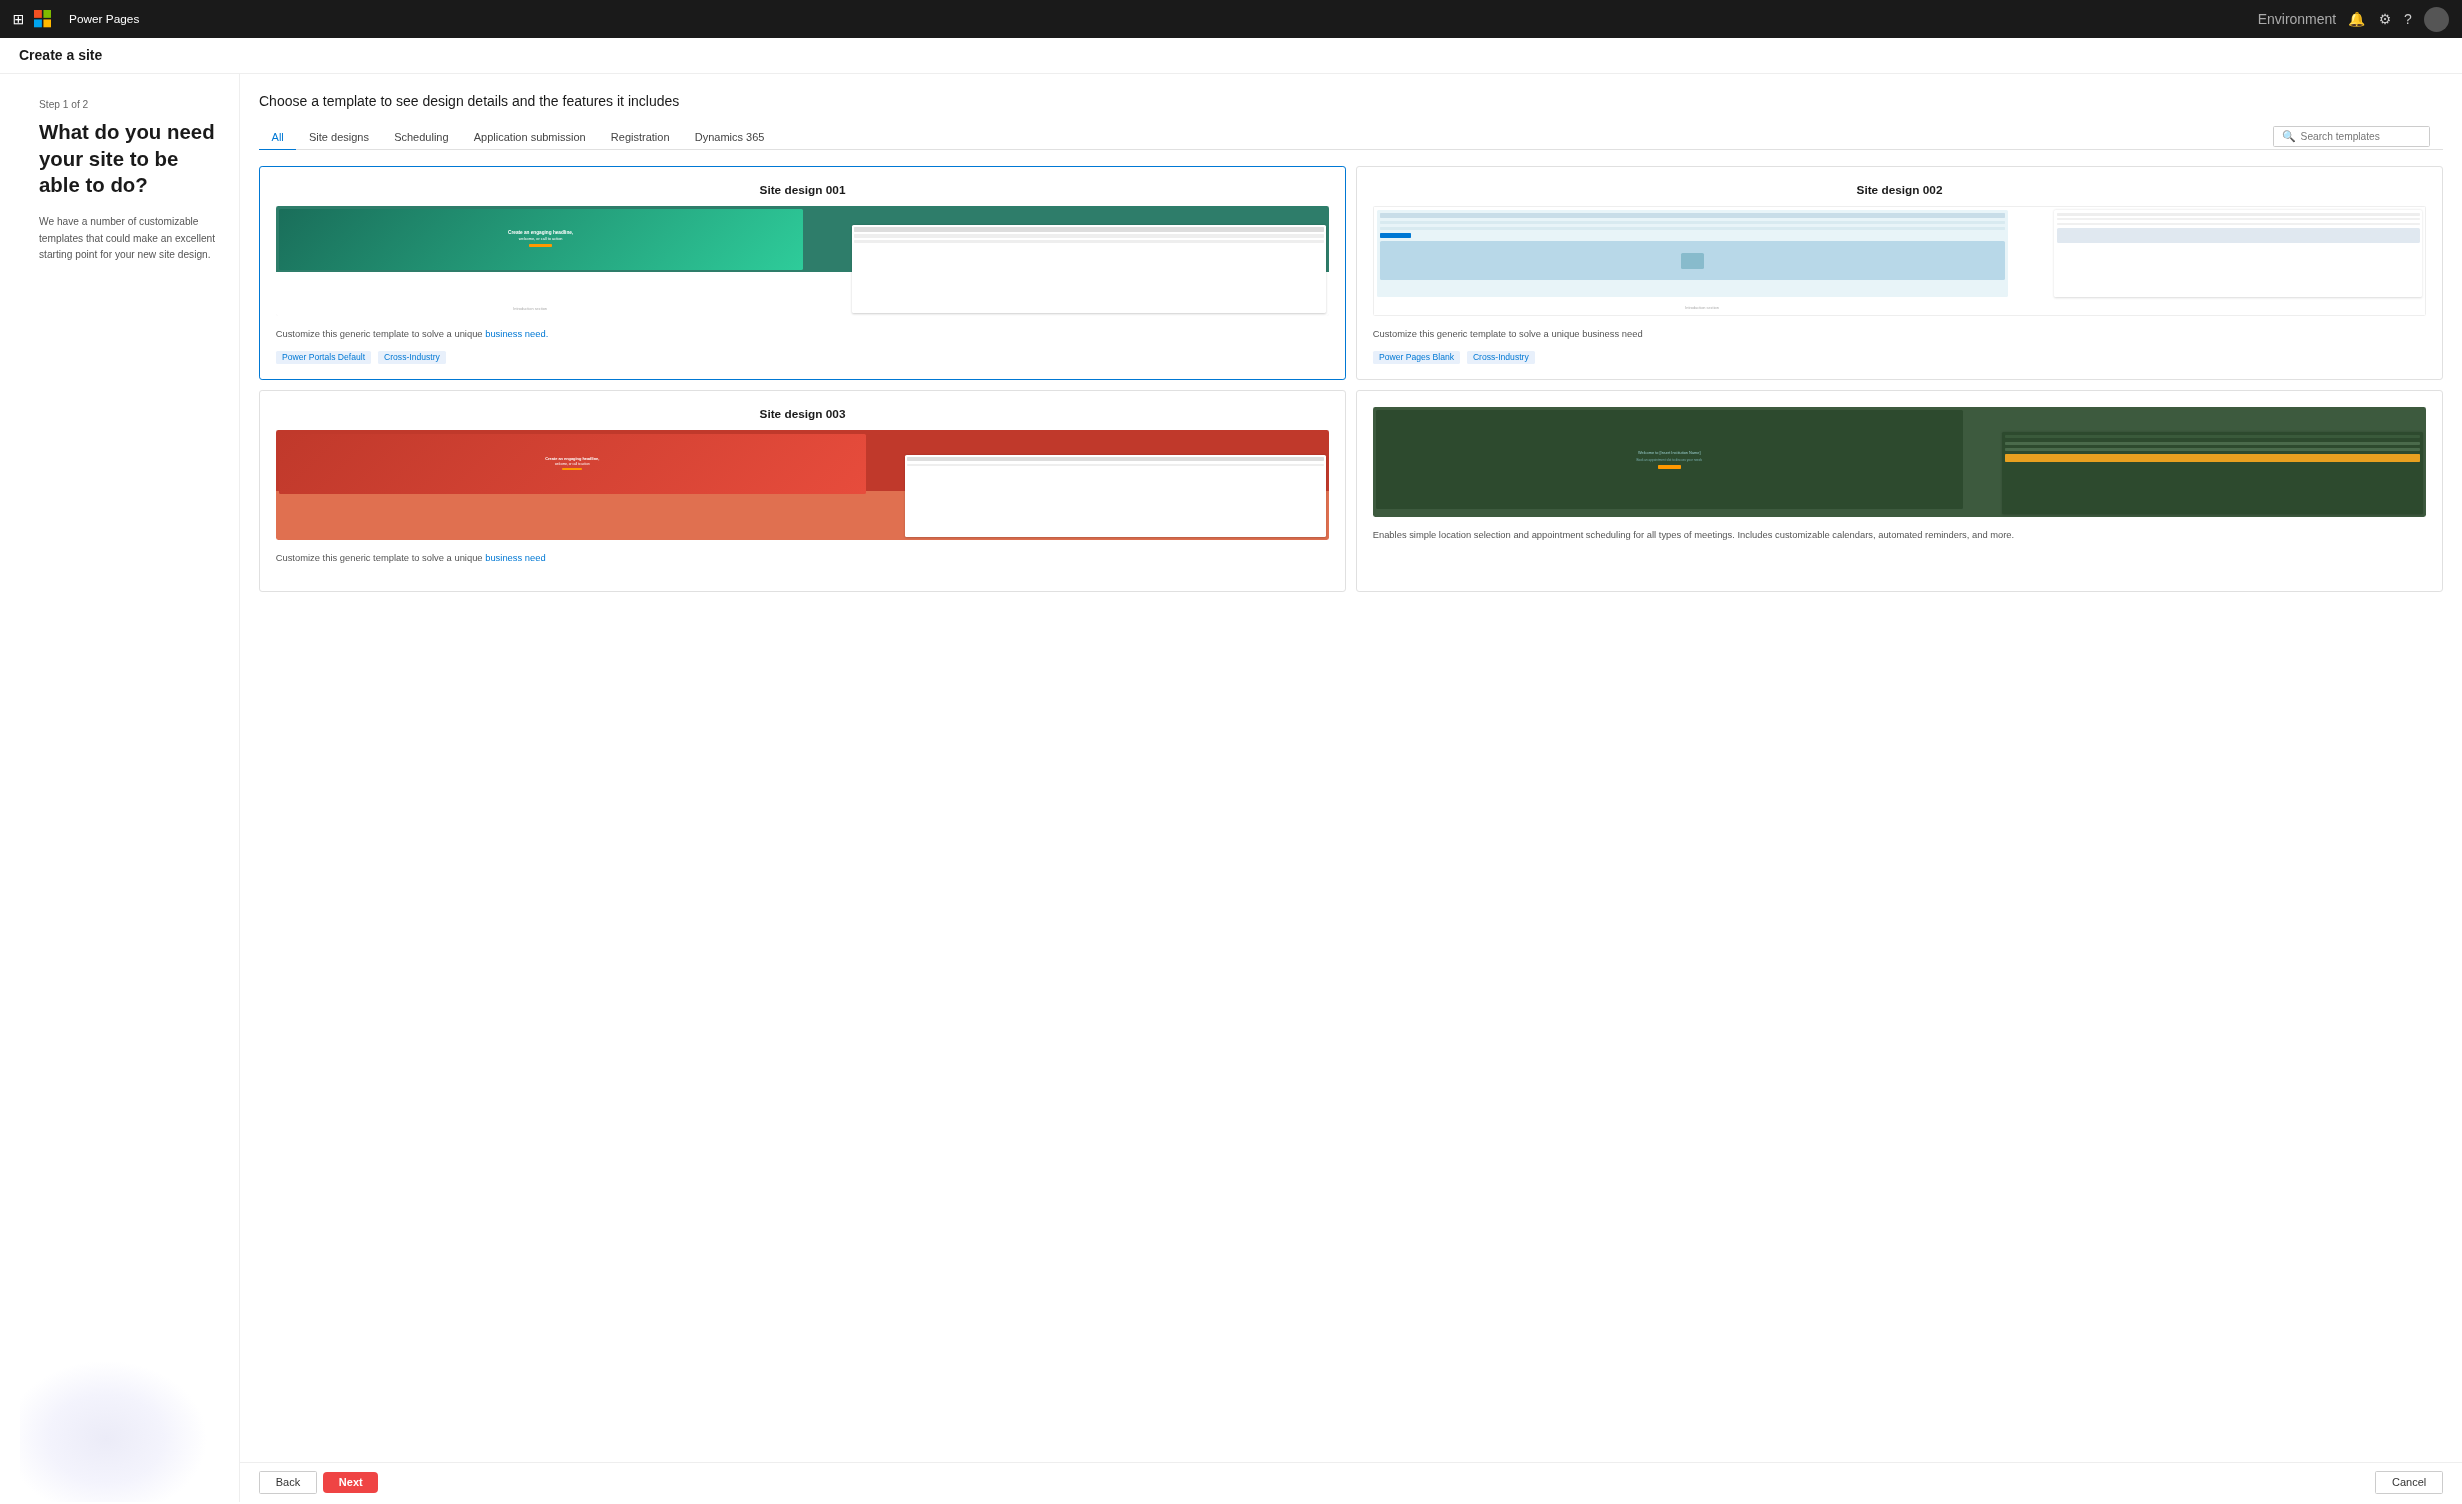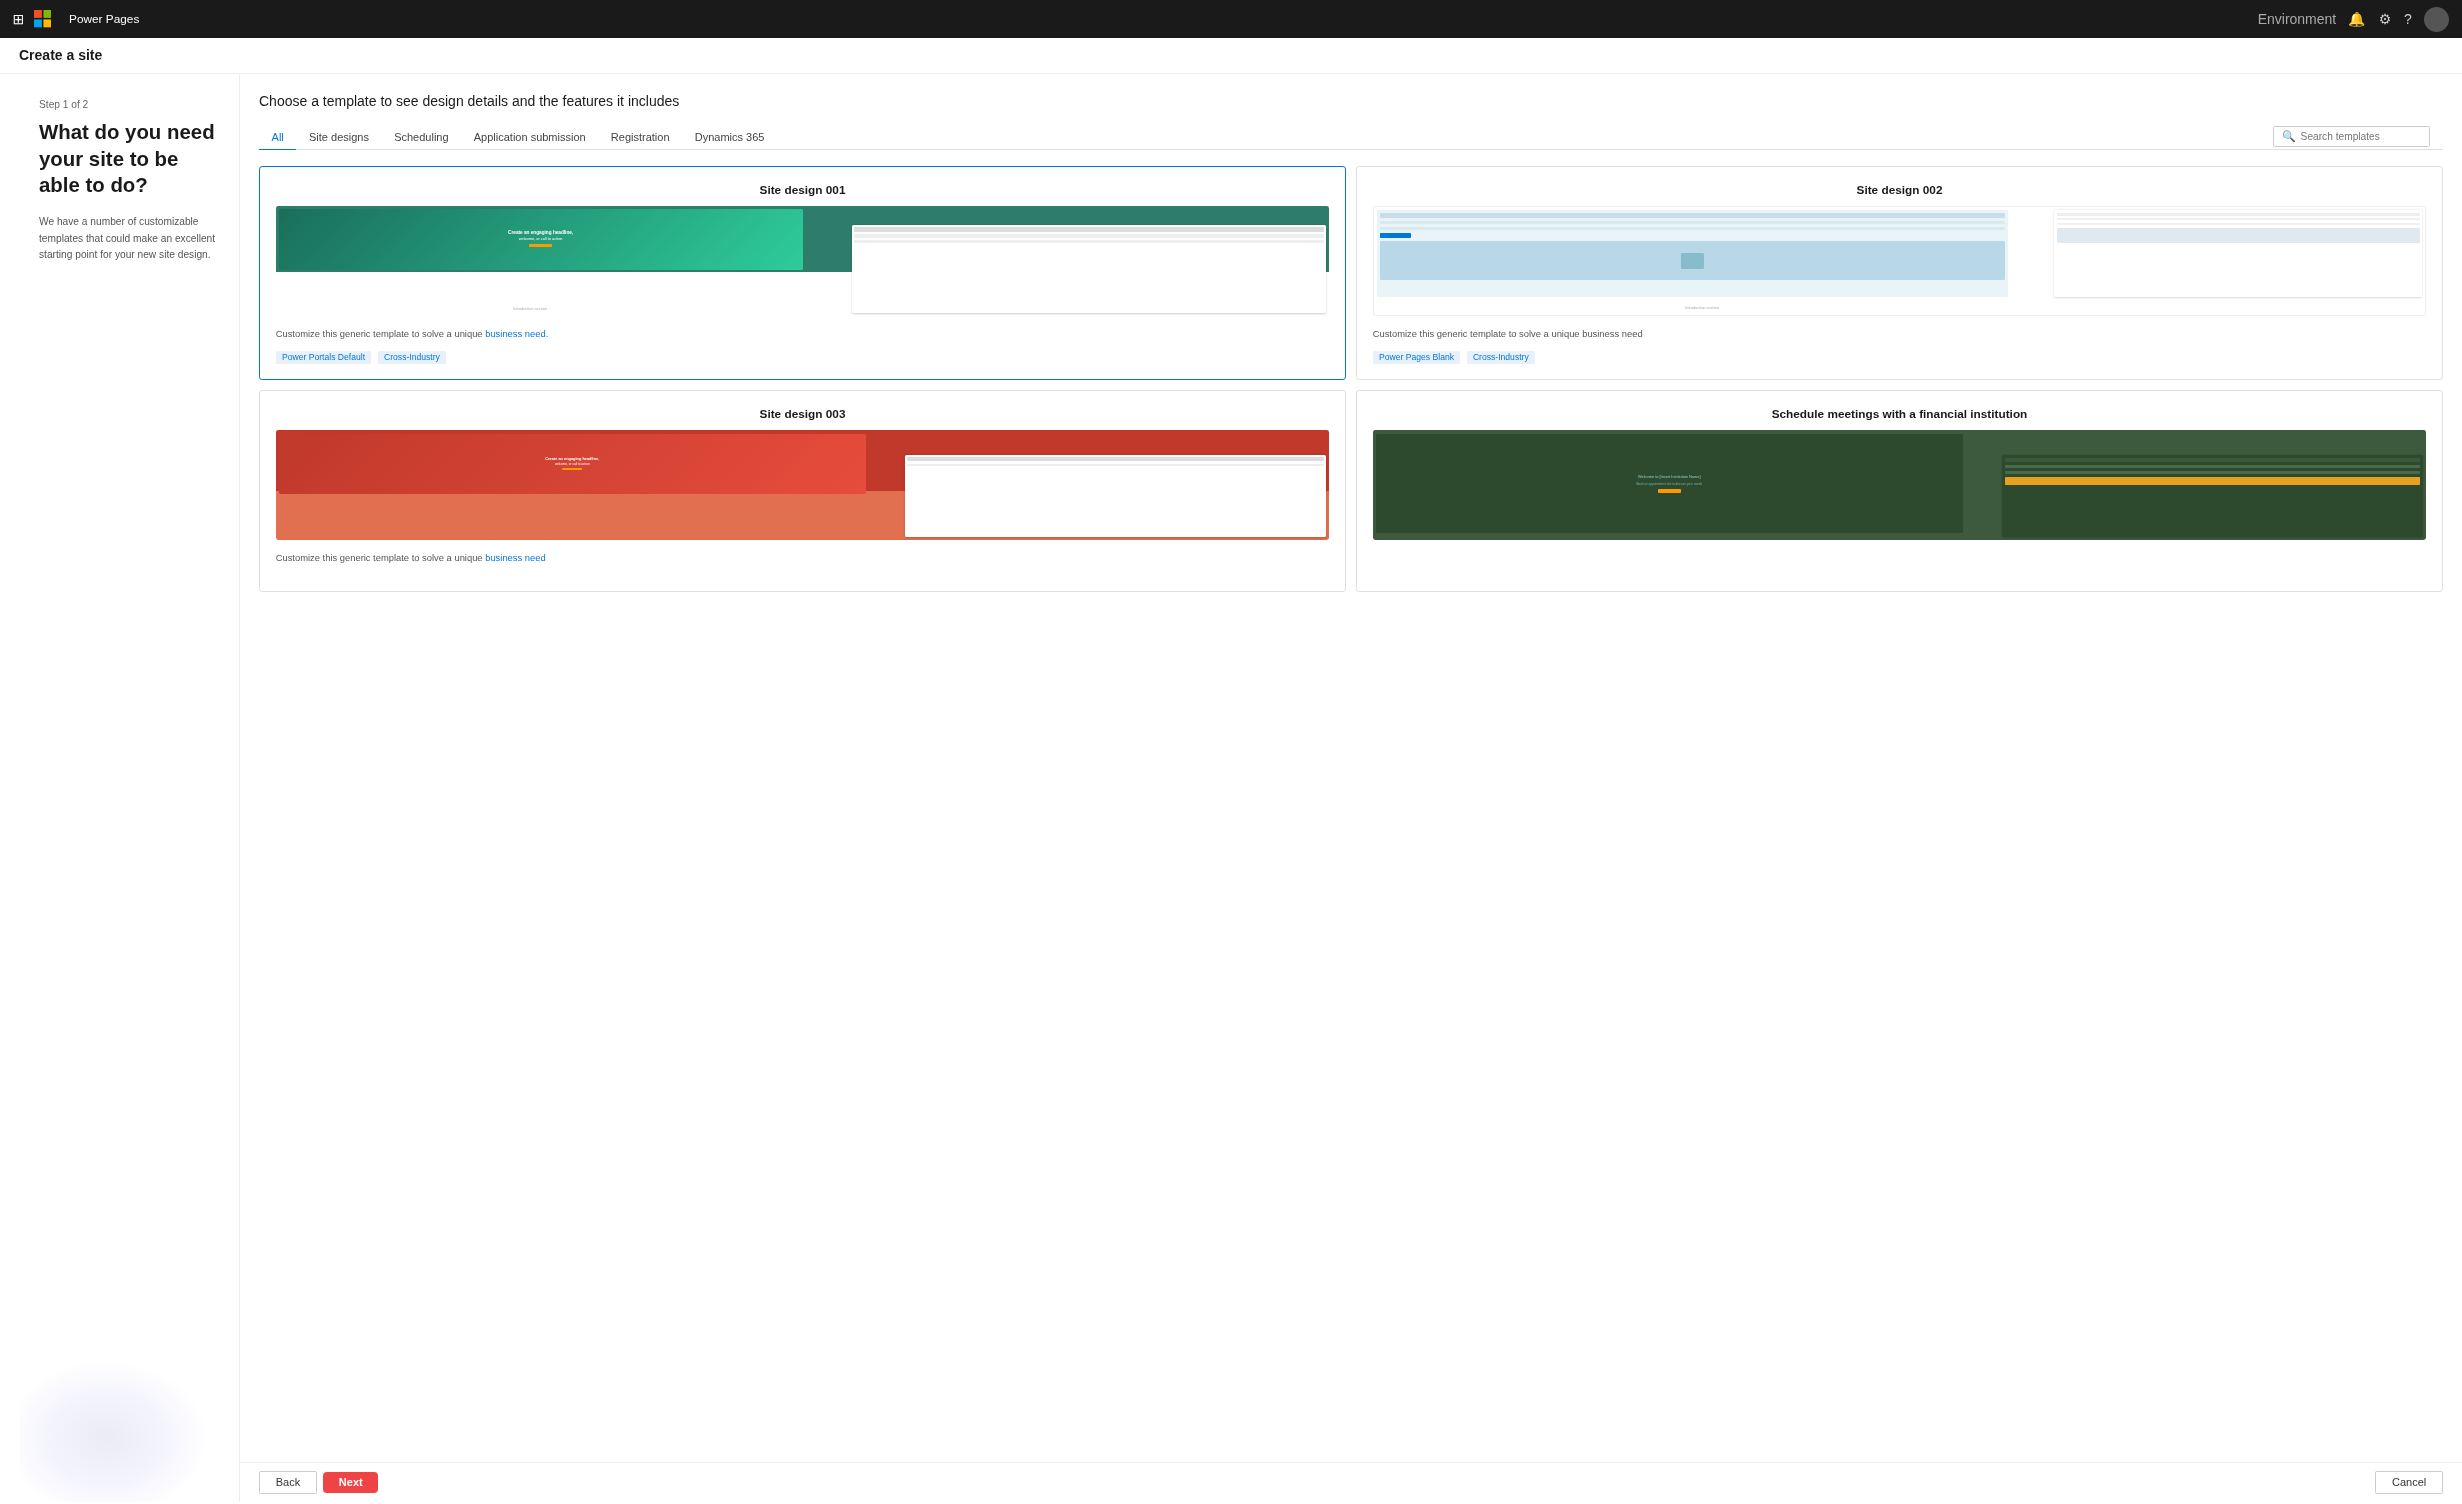--- a/index.html
+++ b/index.html
@@ -460,36 +460,36 @@
             </div>
           </div>
         </div>
         <div class="template-desc">
           Customize this generic template to solve a unique <span class="link">business need</span>
         </div>
         <div class="template-tags"></div>
       </div>
 
       <div class="template-card">
-        <div class="template-card-title">Schedule meetings with a financial institution</div>
         <div class="template-preview">
           <div class="preview-schedule">
             <div style="position:absolute; top:3.1px; left:3.1px; right:44%; height:90%; background:#2d4a2e; border-radius:1.6px; display:flex; flex-direction:column; align-items:center; justify-content:center; padding:6.3px;">
               <div style="color:#9cc; font-size:3.9px; text-align:center; margin-bottom:3.1px;">Welcome to [Insert Institution Name]</div>
               <div style="color:#7aa; font-size:3.1px; text-align:center; margin-bottom:3.1px;">Book an appointment slot to discuss your needs</div>
               <div style="background:#f90; width:23.5px; height:3.9px; border-radius:0.8px;"></div>
             </div>
             <div class="preview-schedule-inner">
               <div style="height:3.9px; background:#3a5a3b; margin:3.1px; border-radius:0.8px;"></div>
               <div style="height:3.1px; background:#4a6a4b; margin:3.1px; border-radius:0.8px;"></div>
               <div style="height:3.1px; background:#4a6a4b; margin:3.1px; border-radius:0.8px;"></div>
               <div style="height:7.8px; background:#e8a020; margin:3.1px; border-radius:0.8px;"></div>
             </div>
           </div>
         </div>
+        <div class="template-desc">Enables simple location selection and appointment scheduling for all types of meetings. Includes customizable calendars, automated reminders, and more.</div>
         <div class="template-tags"></div>
       </div>
 
     </div>
 
     <div class="bottom-bar">
       <button class="btn-back">Back</button>
       <button class="btn-next">Next</button>
       <button class="btn-cancel">Cancel</button>
     </div>

